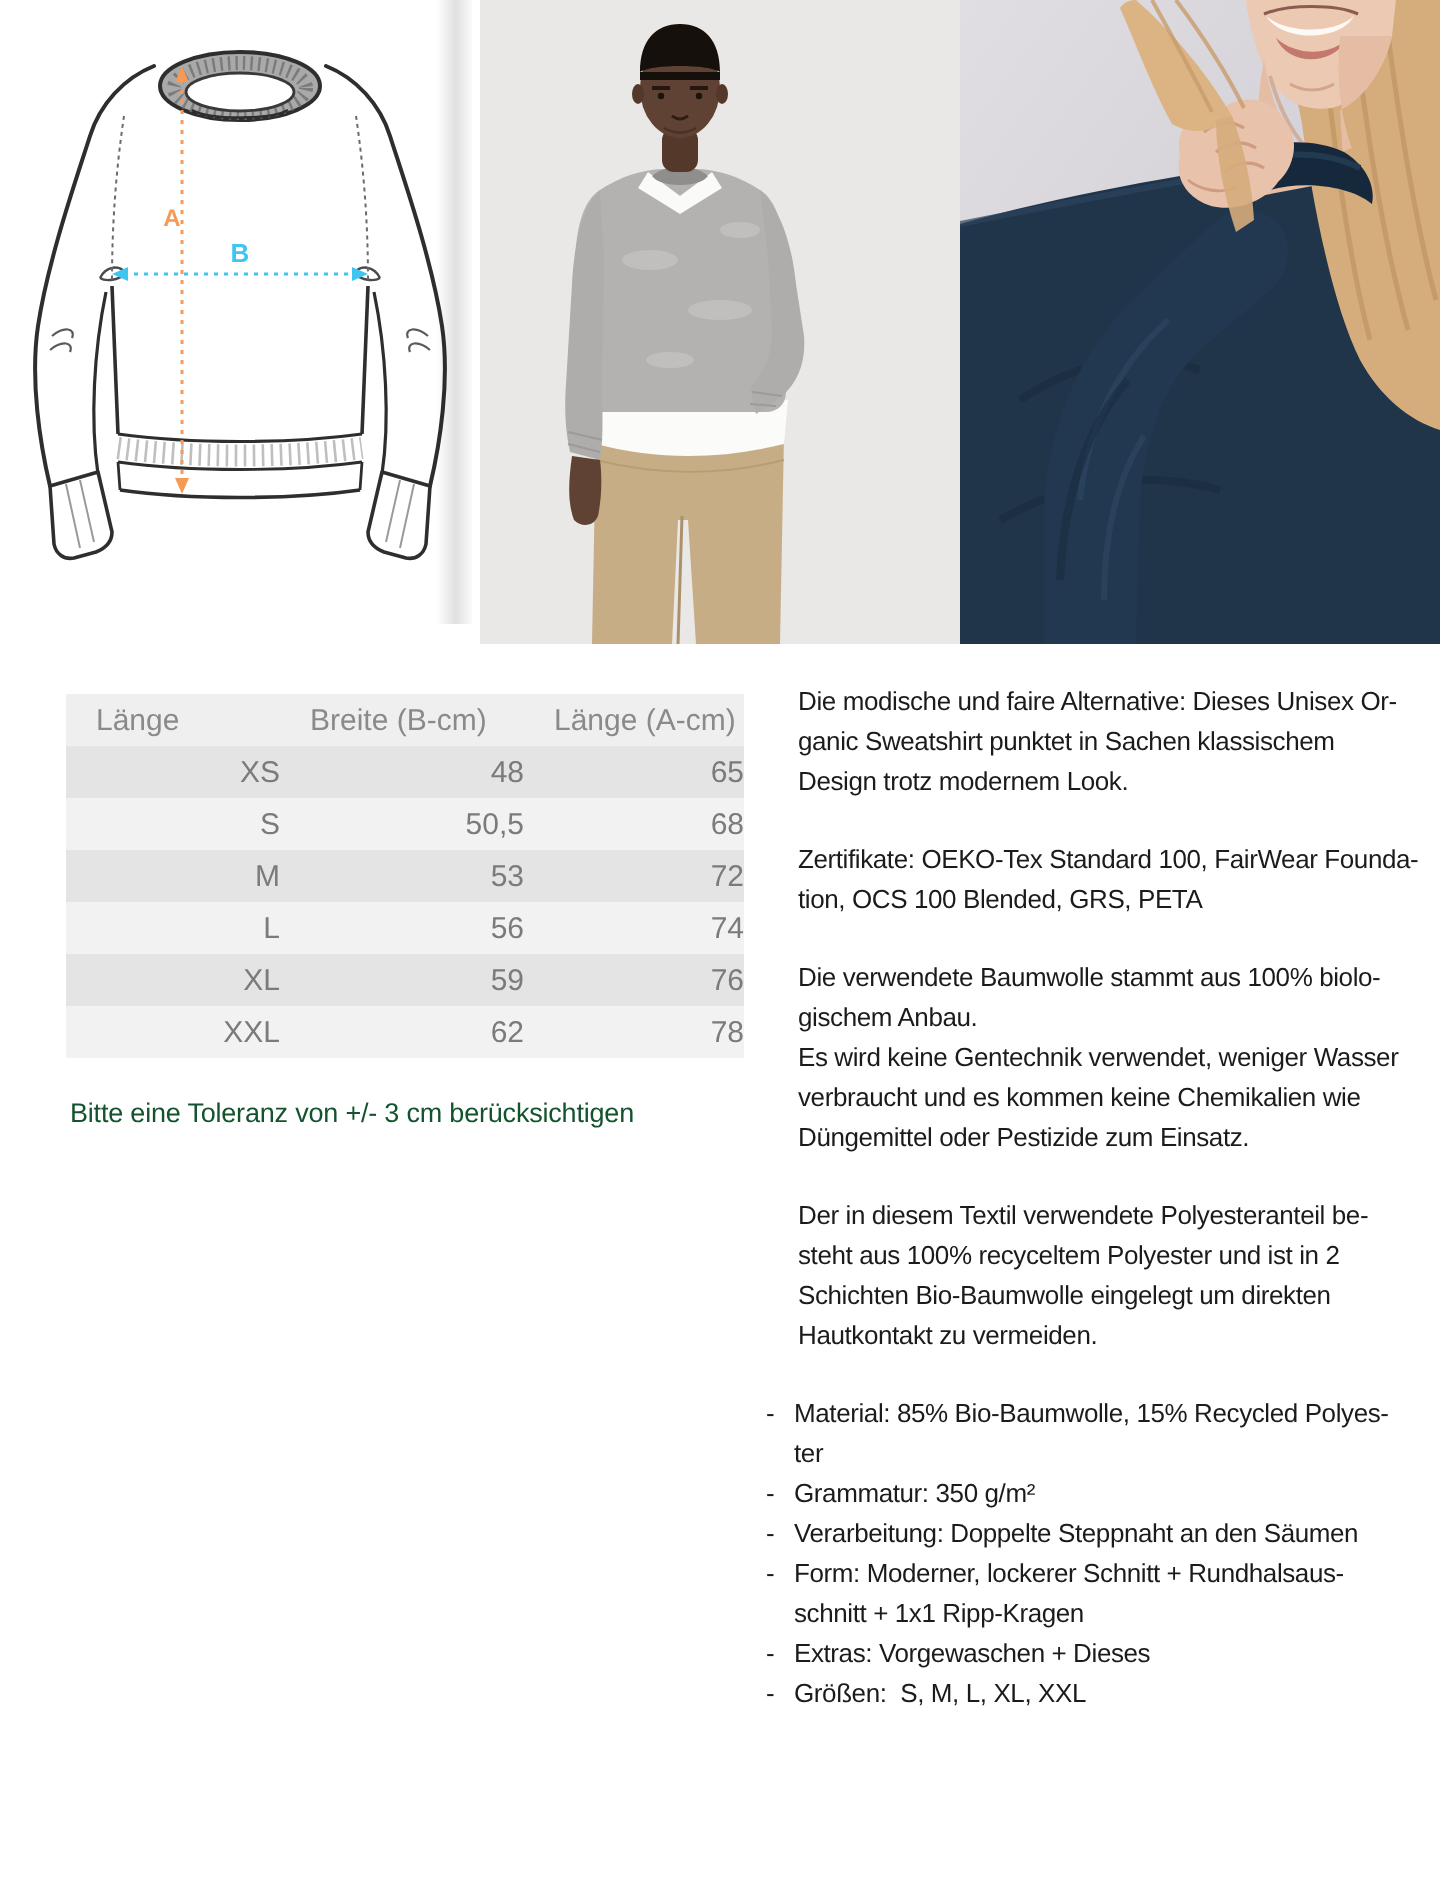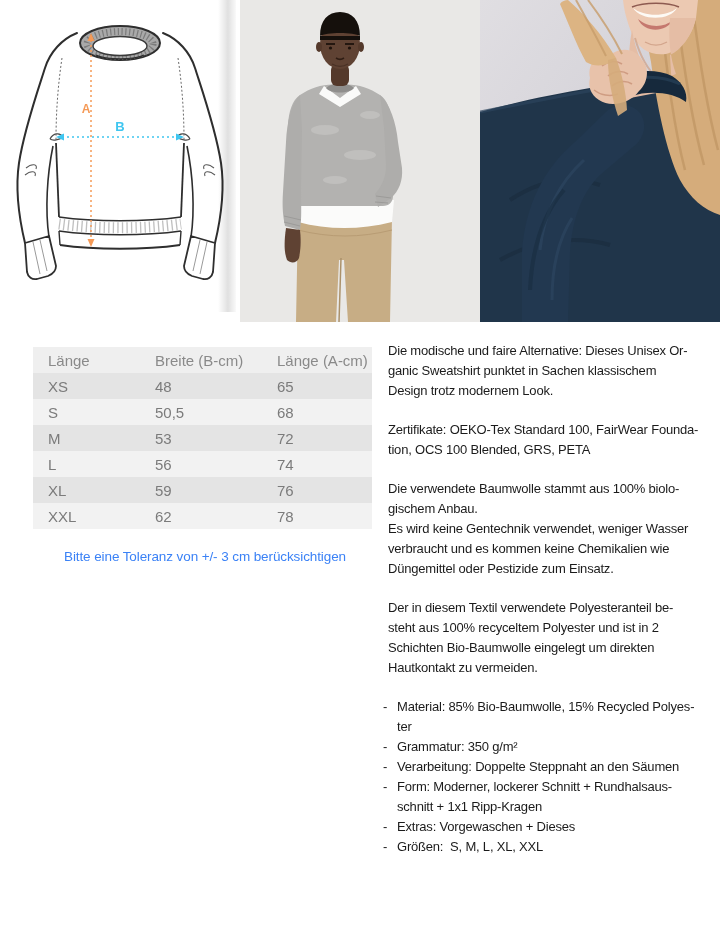--- a/index.html
+++ b/index.html
@@ -17,33 +17,33 @@
   .size-table{
     position:absolute;left:33px;top:347px;width:339px;
     border-collapse:collapse;table-layout:fixed;
     font-size:15px;color:#7b7b7b;
   }
   .size-table col.c1{width:107px}.size-table col.c2{width:122px}.size-table col.c3{width:110px}
   .size-table th{
     font-weight:normal;text-align:left;color:#8a8a8a;background:#efefef;
     height:26px;padding:0 0 0 15px;
   }
-  .size-table td{height:26px;padding:0 0 0 15px;}
+  .size-table td{height:26px;padding:0 0 0 15px;text-align:right;}
   .size-table tbody tr:nth-child(odd){background:#e4e4e4;}
   .size-table tbody tr:nth-child(even){background:#f2f2f2;}
   .tolerance{
     position:absolute;left:35px;top:549px;width:340px;
-    font-size:13.5px;color:#3b82f6;letter-spacing:-0.1px;text-align:center;
+    font-size:13.5px;color:#14532d;letter-spacing:-0.1px;
   }
   
   .desc{
     position:absolute;left:383px;top:341px;width:332px;
     font-size:13px;line-height:20px;color:#1b1b1b;letter-spacing:-0.2px;
   }
-  .desc p{margin:0 0 19px 5px;white-space:pre-wrap;}
+  .desc p{margin:0 0 19px 16px;white-space:pre-wrap;}
   .bullets{margin:0;}
   .bullet{display:flex;}
   .bullet .dash{width:14px;flex:none;}
   .bullet .btext{flex:1;white-space:pre-wrap;}
 </style>
 </head>
 <body>
 
 <div class="page">
 

